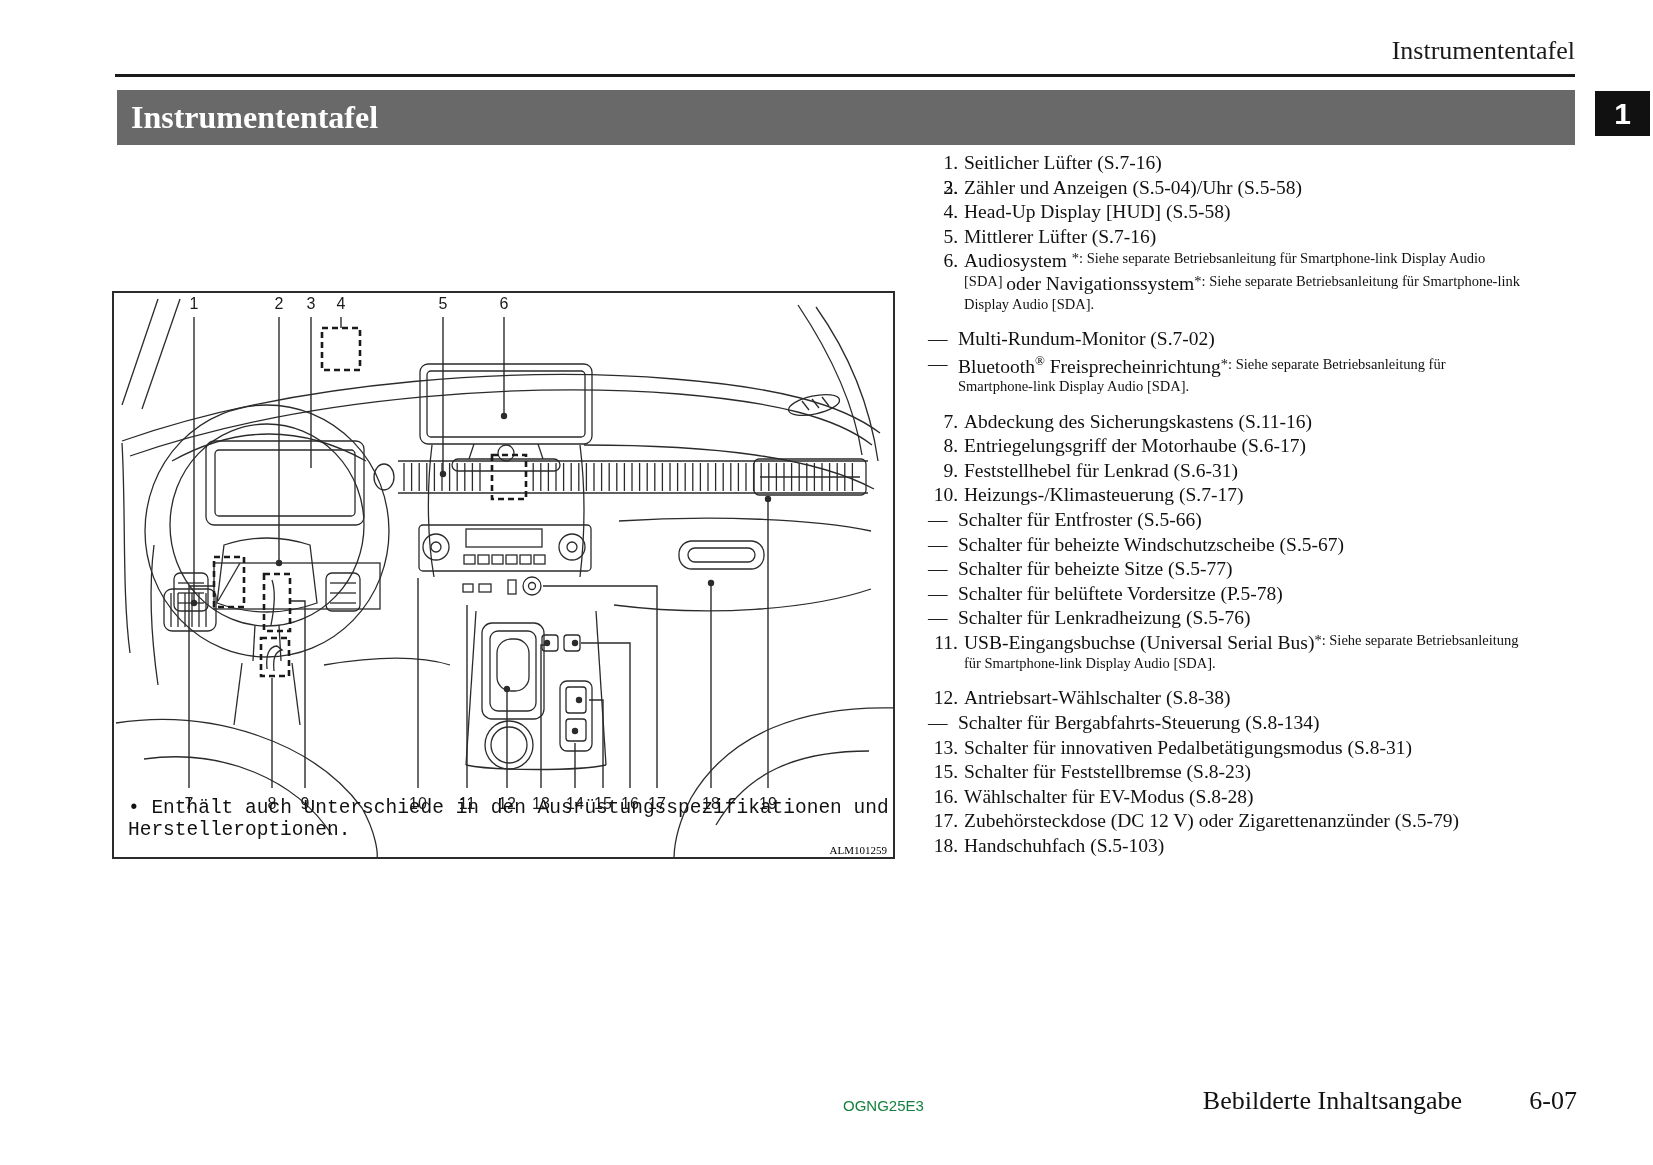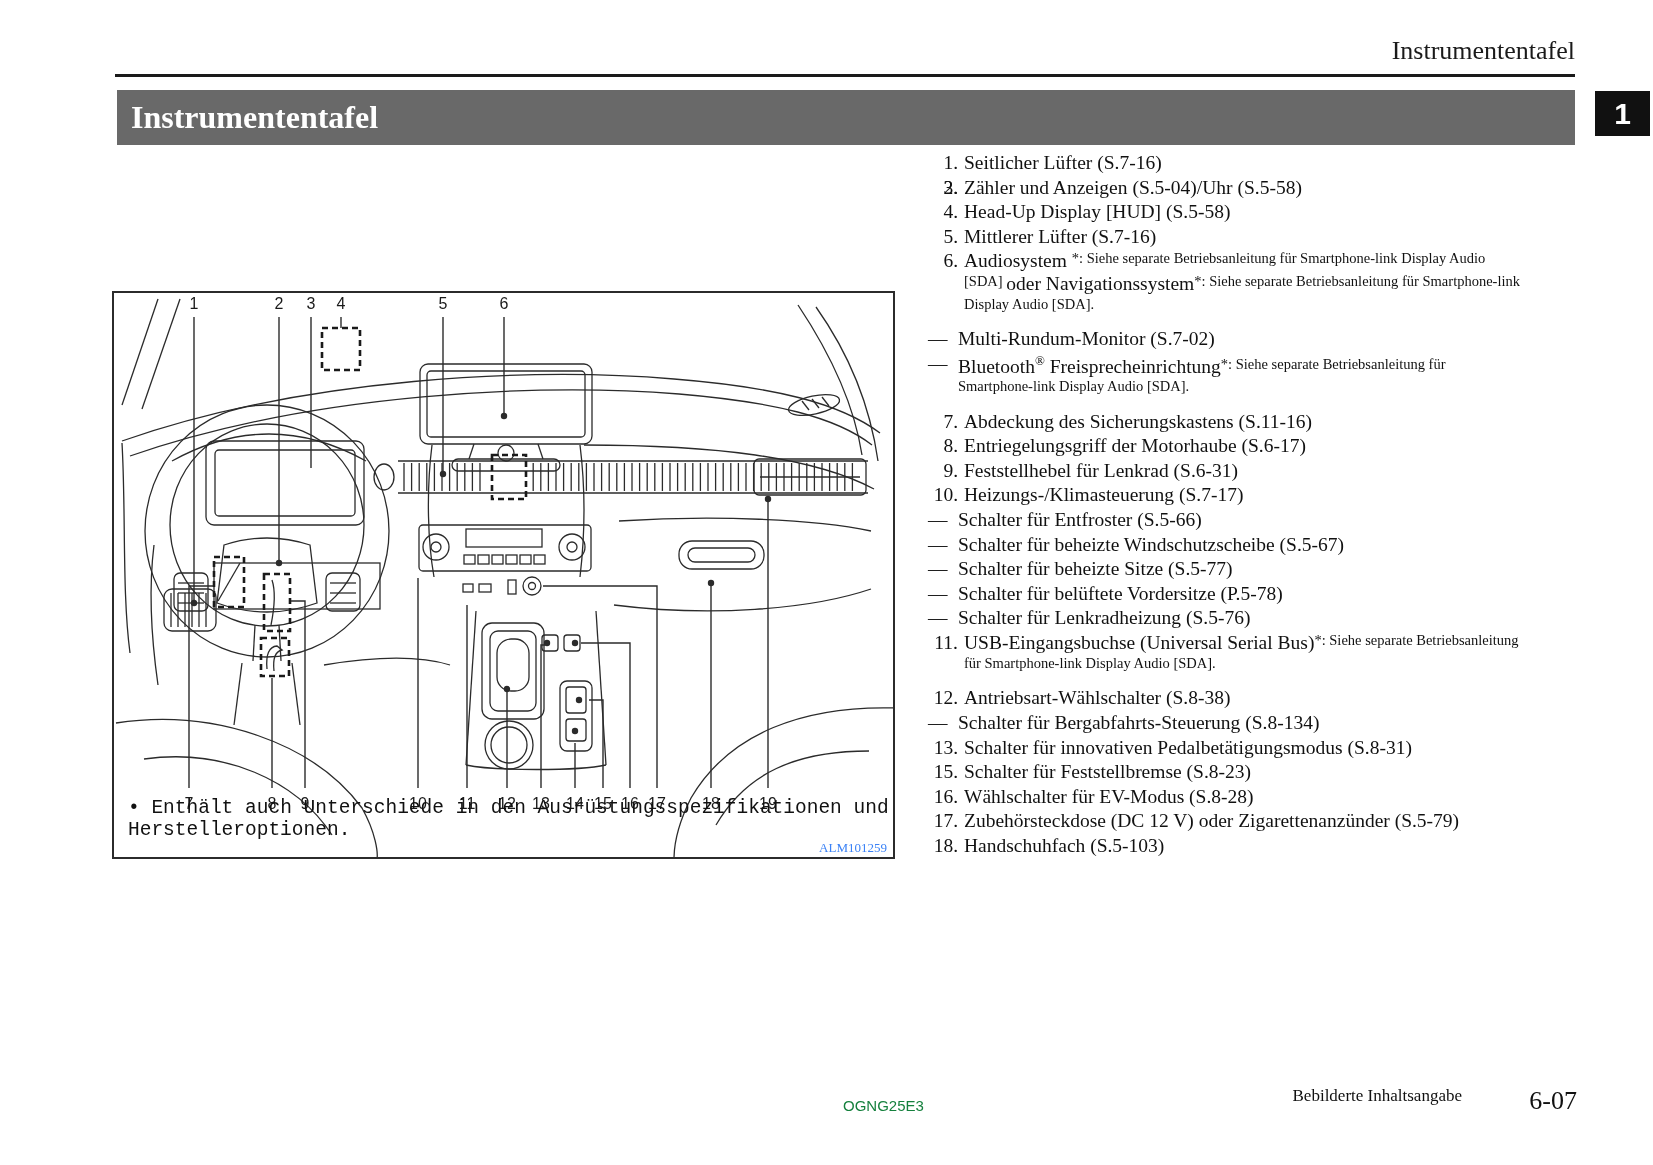--- a/index.html
+++ b/index.html
@@ -18,31 +18,31 @@
     position:absolute;top:91px;right:3px;width:55px;height:45px;background:#111111;color:#fff;
     font-family:"Liberation Sans",sans-serif;font-weight:bold;font-size:30px;
     display:flex;align-items:center;justify-content:center;
   }
   .figure-panel{
     position:absolute;left:112px;top:291px;width:783px;height:568px;
     border:2px solid #2b2b2b;box-sizing:border-box;background:#fff;
   }
   .figure-panel svg{position:absolute;left:0;top:0;}
   .figure-note{position:absolute;left:14px;bottom:16px;font-size:19.5px;color:#111;font-family:Liberation Mono, monospace;}
-  .figure-code{position:absolute;right:6px;bottom:1px;font-size:13px;color:#3b82f6;}
+  .figure-code{position:absolute;right:6px;bottom:1px;font-size:11px;color:#000000;}
   .legend{position:absolute;left:928px;top:150px;width:594px;font-size:19.5px;line-height:1.16;}
   .item{position:relative;padding-left:36px;margin-top:2px;}
   .item .num{position:absolute;left:0;top:0;width:30px;text-align:right;}
   .sub{position:relative;padding-left:30px;margin-top:2px;}
   .sub .dash{position:absolute;left:0;top:0;}
   .note{font-size:14.5px;vertical-align:4px;}
   .sup{font-size:13px;vertical-align:super;}
   .gap{margin-top:10px;}
   .footer-code{position:absolute;left:843px;top:1097px;font-family:"Liberation Sans",sans-serif;font-size:15px;color:#15803d;}
-  .footer-section{position:absolute;right:191px;top:1086px;font-size:17px;color:#111;}
+  .footer-section{position:absolute;right:191px;top:1086px;font-size:26px;color:#111;}
   .footer-page{position:absolute;right:76px;top:1086px;font-size:26px;color:#111;}
   .ln{stroke:#2b2b2b;stroke-width:1.3;fill:none;}
   .dashed{stroke:#1a1a1a;stroke-width:2.6;fill:none;stroke-dasharray:6 4;}
   .leader{stroke:#2b2b2b;stroke-width:1.4;fill:none;}
   .callout{font-family:"Liberation Sans",sans-serif;font-size:16px;fill:#1a1a1a;}
 </style>
 </head>
 <body>
 
 <div class="header-title">Instrumententafel</div>

